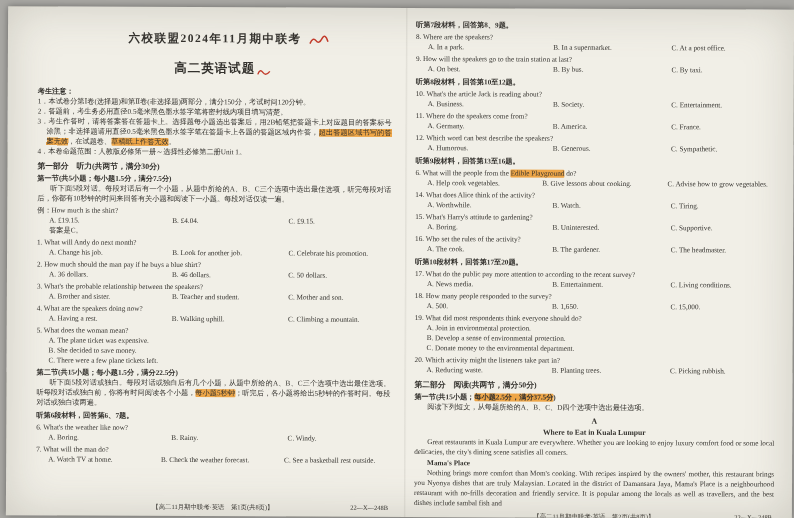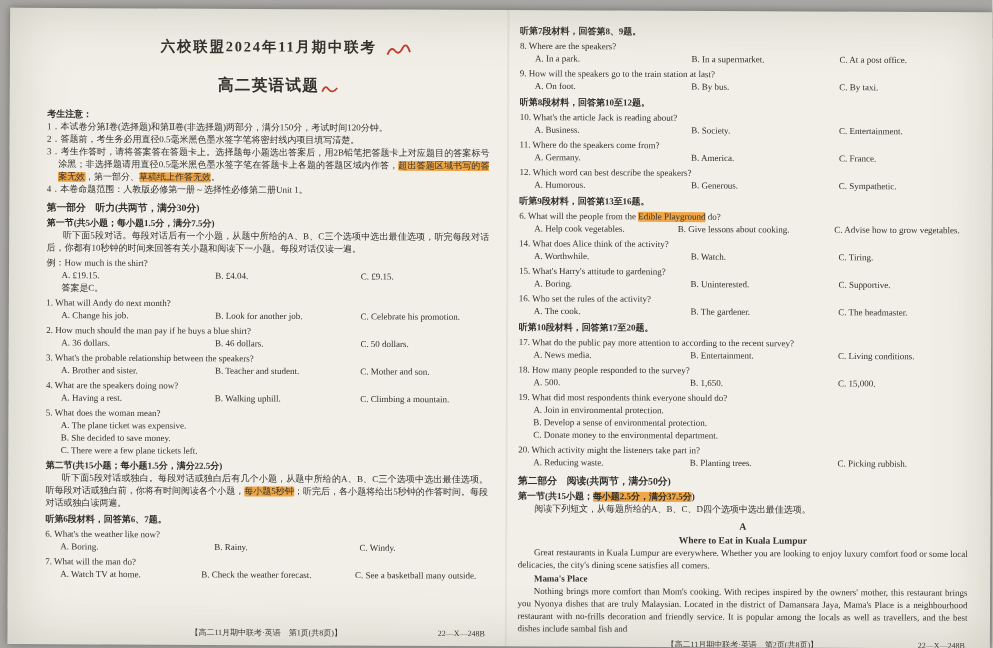--- a/index.html
+++ b/index.html
@@ -57,21 +57,21 @@
   <div class="cols">
 
     <div class="col col-left">
       <div class="title">六校联盟2024年11月期中联考</div>
       <div class="subtitle">高二英语试题</div>
 
       <div class="notice">
         <div class="nl">考生注意：</div>
         <div class="ni">1．本试卷分第Ⅰ卷(选择题)和第Ⅱ卷(非选择题)两部分，满分150分，考试时间120分钟。</div>
         <div class="ni">2．答题前，考生务必用直径0.5毫米黑色墨水签字笔将密封线内项目填写清楚。</div>
-        <div class="ni"><span>3．考生作答时，请将答案答在答题卡上。选择题每小题选出答案后，用2B铅笔把答题卡上对应题目的答案标号涂黑；非选择题请用直径0.5毫米黑色墨水签字笔在答题卡上各题的答题区域内作答，</span><span class="ihl">超出答题区域书写的答案无效</span><span>，第一部分、</span><span class="ihl">草稿纸上作答无效</span><span>。</span></div>
+        <div class="ni"><span>3．考生作答时，请将答案答在答题卡上。选择题每小题选出答案后，用2B铅笔把答题卡上对应题目的答案标号涂黑；非选择题请用直径0.5毫米黑色墨水签字笔在答题卡上各题的答题区域内作答，</span><span class="ihl">超出答题区域书写的答案无效</span><span>，在试题卷、</span><span class="ihl">草稿纸上作答无效</span><span>。</span></div>
         <div class="ni">4．本卷命题范围：人教版必修第一册～选择性必修第二册Unit 1。</div>
       </div>
 
       <div class="ph">第一部分　听力(共两节，满分30分)</div>
       <div class="h">第一节(共5小题；每小题1.5分，满分7.5分)</div>
       <div class="para">听下面5段对话。每段对话后有一个小题，从题中所给的A、B、C三个选项中选出最佳选项，听完每段对话后，你都有10秒钟的时间来回答有关小题和阅读下一小题。每段对话仅读一遍。</div>
 
       <div class="q">
         <div class="qt">例：How much is the shirt?</div>
         <div class="opts">
@@ -139,21 +139,21 @@
           <span>B. Rainy.</span>
           <span>C. Windy.</span>
         </div>
       </div>
 
       <div class="q">
         <div class="qt">7. What will the man do?</div>
         <div class="opts wide">
           <span>A. Watch TV at home.</span>
           <span>B. Check the weather forecast.</span>
-          <span>C. See a basketball many outside.</span>
+          <span>C. See a basketball rest outside.</span>
         </div>
       </div>
 
       <div class="footer">
         <span>【高二11月期中联考·英语　第1页(共8页)】</span>
         <span class="fcode">22—X—248B</span>
       </div>
     </div>
 
     <div class="col col-right">
@@ -164,21 +164,21 @@
         <div class="opts">
           <span>A. In a park.</span>
           <span>B. In a supermarket.</span>
           <span>C. At a post office.</span>
         </div>
       </div>
 
       <div class="q">
         <div class="qt">9. How will the speakers go to the train station at last?</div>
         <div class="opts">
-          <span>A. On foot.</span>
+          <span>A. On best.</span>
           <span>B. By bus.</span>
           <span>C. By taxi.</span>
         </div>
       </div>
 
       <div class="dh">听第8段材料，回答第10至12题。</div>
 
       <div class="q">
         <div class="qt">10. What's the article Jack is reading about?</div>
         <div class="opts">

